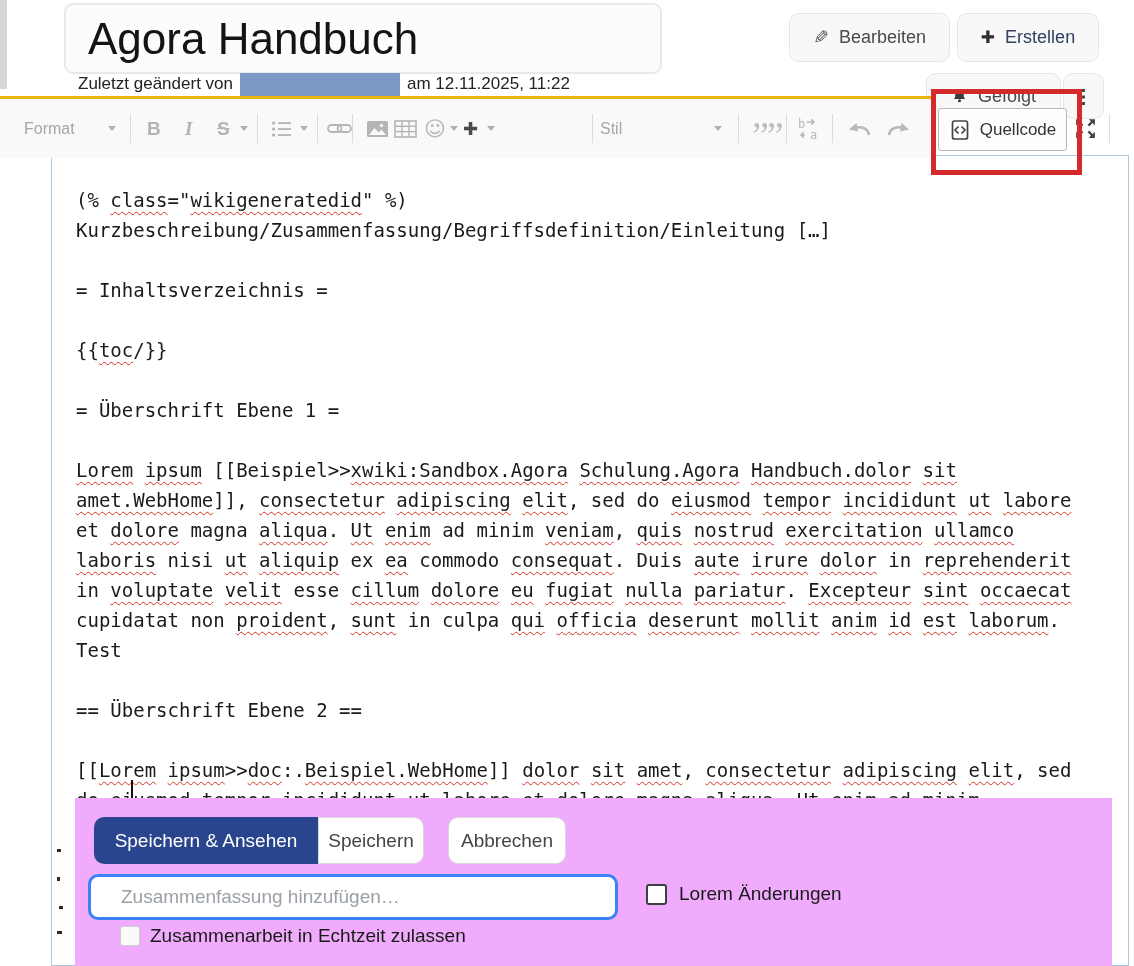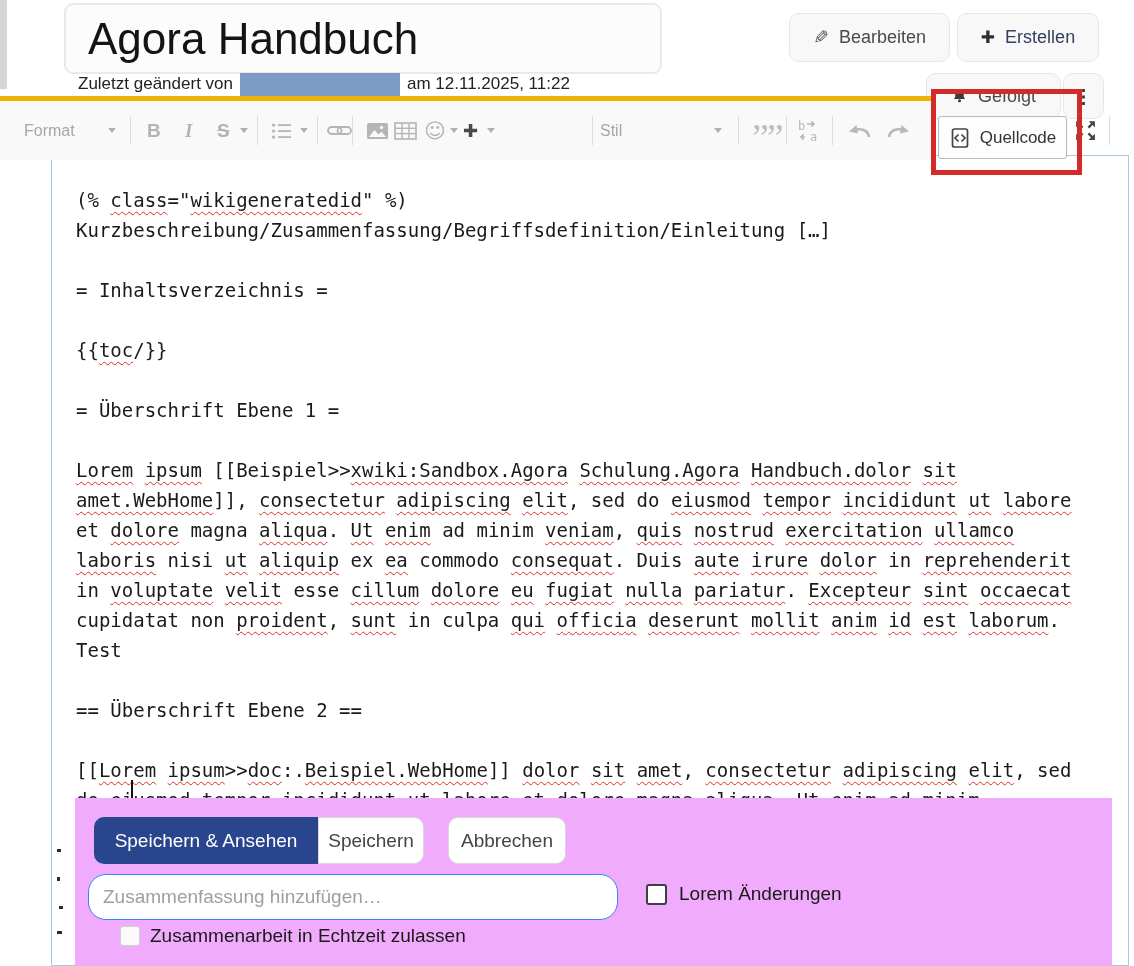--- a/index.html
+++ b/index.html
@@ -19,34 +19,34 @@
   #btn-create .plus{font-size:17px;color:#2f2f2f;}
   #btn-edit .pencil{display:inline-block;transform:scaleX(-1);font-size:19px;color:#555;}
   #modified-row{left:78px;top:72px;height:24px;display:flex;align-items:center;font-size:17px;color:#222;}
   #redaction{display:inline-block;width:160px;height:23px;background:#7b9bc6;margin:0 7px;}
   #btn-follow{left:926px;top:73px;width:133px;height:44px;z-index:4;border-radius:10px;}
   #btn-more{left:1063px;top:73px;width:39px;height:44px;z-index:4;border-radius:10px;font-weight:bold;font-size:19px;color:#333;}
   .bell{width:17px;height:18px;}
 
   
   #toolbar{left:0;top:96px;width:932px;height:59px;background:#f9f9f9;
-           border-top:5px solid #eab308;z-index:20;}
+           border-top:3px solid #eab308;z-index:20;}
   .titem{position:absolute;top:0;height:59px;display:flex;align-items:center;color:#b5b5b5;}
   .tsep{position:absolute;top:15px;width:1px;height:29px;background:#dcdcdc;}
   .tlabel{font-size:16px;color:#a6a6a6;}
   .car{width:0;height:0;border-left:4px solid transparent;border-right:4px solid transparent;
        border-top:5px solid #b0b0b0;}
   .bchar{font-size:19px;font-weight:bold;color:#b3b3b3;}
   .ichar{font-size:19px;font-style:italic;font-family:"Liberation Serif",serif;font-weight:bold;color:#b3b3b3;}
   .schar{font-size:19px;font-weight:bold;color:#b3b3b3;text-decoration:line-through;}
   .smiley{font-size:21px;color:#b5b5b5;font-family:"DejaVu Sans",sans-serif;}
   .tplus{font-size:18px;color:#4a4a4a;}
   .quote{font-family:"Liberation Serif",serif;font-size:38px;color:#bdbdbd;line-height:20px;margin-top:12px;letter-spacing:-2px;}
   #btn-source{left:938px;top:9px;width:127px;height:41px;background:#fdfdfd;border:1px solid #b8b8b8;
-              border-radius:3px;display:flex;align-items:center;justify-content:center;gap:9px;cursor:pointer;margin-top:6px;}
+              border-radius:3px;display:flex;align-items:center;justify-content:center;gap:9px;cursor:pointer;}
   #btn-source .lbl{font-size:17px;color:#333;}
 
   
   #annotation{left:931px;top:89px;width:141px;height:76px;border:5px solid #d32b2b;z-index:40;pointer-events:none;}
 
   
   #editor{left:51px;top:155px;width:1078px;height:811px;background:#fff;
           border:1px solid #abc8de;box-sizing:border-box;z-index:2;}
   #code{position:absolute;left:24px;top:29px;font-family:"DejaVu Sans Mono",monospace;
         font-size:19px;color:#1a1a1a;}
@@ -57,21 +57,21 @@
   .frag{position:absolute;background:#2b2b2b;z-index:3;}
 
   
   #panel{left:75px;top:798px;width:1037px;height:168px;background:#f0abfc;z-index:10;}
   .pbtn{position:absolute;top:19px;height:47px;display:flex;align-items:center;justify-content:center;
         font-size:19px;cursor:pointer;box-sizing:border-box;}
   #btn-saveview{left:19px;width:224px;background:#28458e;color:#fff;border-radius:10px 0 0 10px;}
   #btn-save{left:243px;width:106px;background:#fff;border:1px solid #d8d8d8;color:#444;border-radius:0 10px 10px 0;}
   #btn-cancel{left:373px;width:118px;background:#fff;border:1px solid #d8d8d8;color:#444;border-radius:10px;}
   #summary-input{position:absolute;left:13px;top:76px;width:530px;height:46px;box-sizing:border-box;
-                 border:1px solid #3b82f6;border-radius:18px;background:#fff;padding:0 14px;
+                 border:3px solid #3b82f6;border-radius:10px;background:#fff;padding:0 30px;
                  font-size:19px;font-family:"Liberation Sans",sans-serif;color:#333;outline:none;}
   #summary-input::placeholder{color:#9aa0a6;}
   .cbrow{position:absolute;display:flex;align-items:center;font-size:19px;color:#1a1a1a;}
   #minor-row{left:571px;top:85px;}
   #realtime-row{left:45px;top:127px;}
   .cb{display:inline-block;width:17px;height:17px;background:#fff;border:2px solid #3c4043;
       border-radius:3px;margin-right:12px;cursor:pointer;}
   .cb.light{border:1px solid #cfcfcf;background:#fafafa;width:18px;height:18px;margin-right:10px;}
 
   svg{display:block;}

